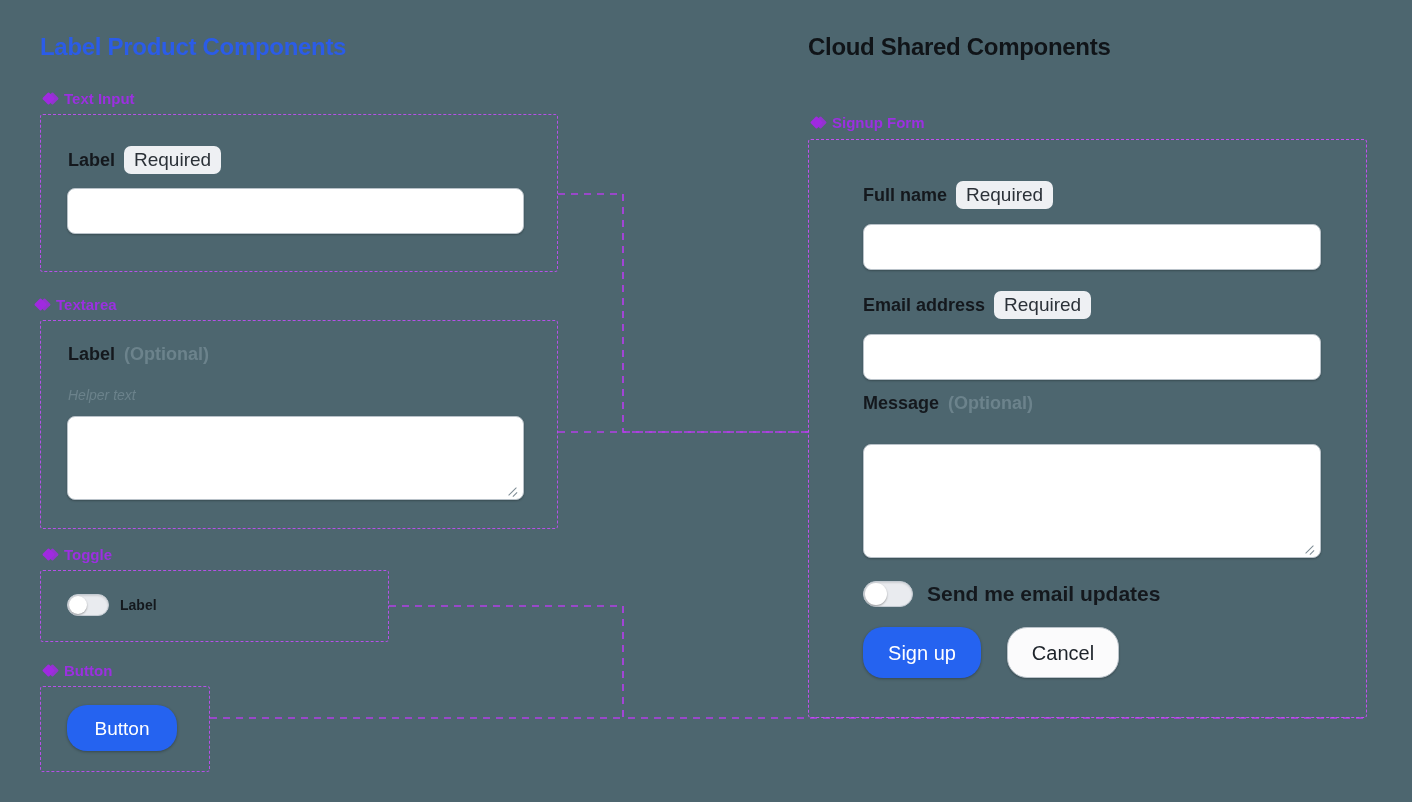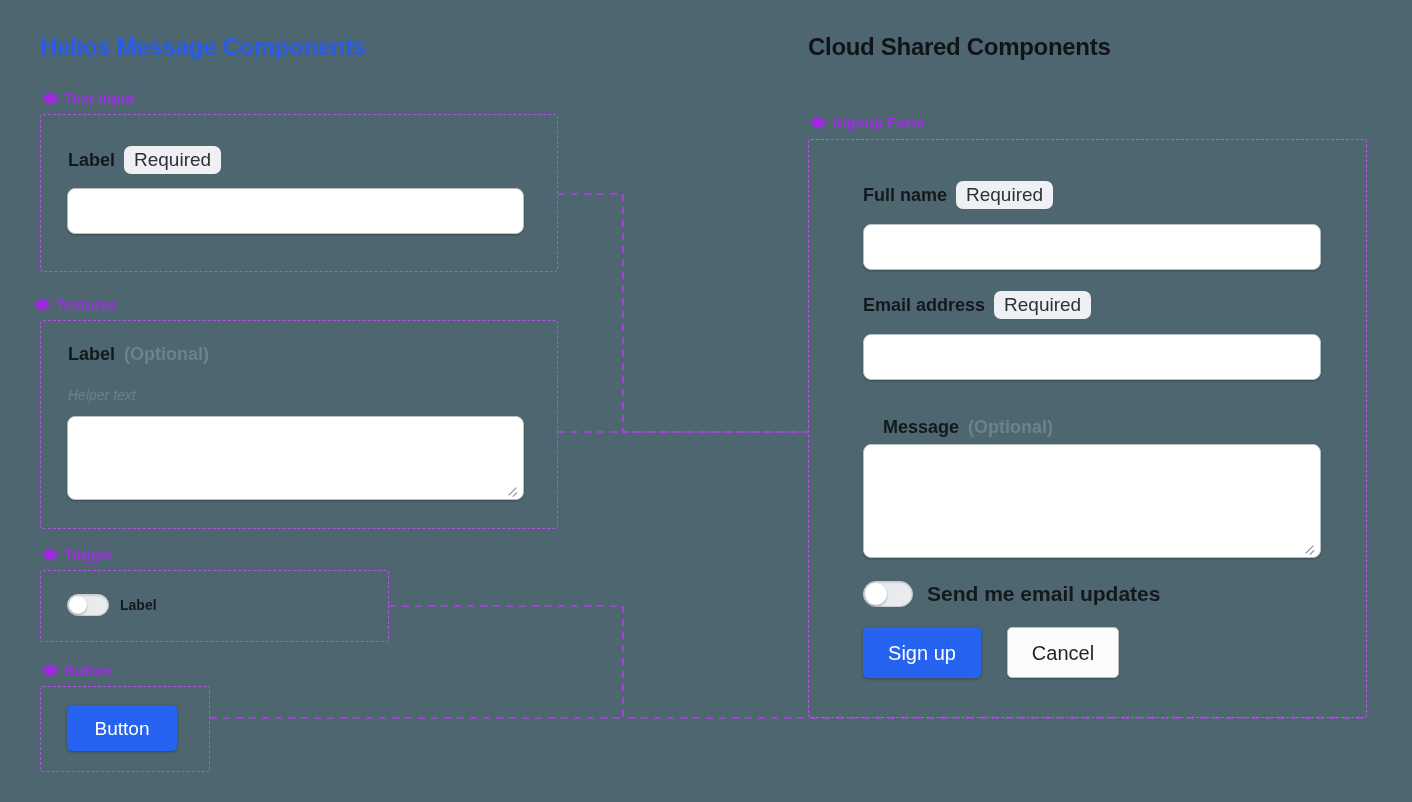--- a/index.html
+++ b/index.html
@@ -154,21 +154,21 @@
     font-weight: bold;
     color: #14181d;
     white-space: nowrap;
   }
   .toggle-label.sm { font-size: 14px; margin-left: 11px; }
   .toggle-label.lg { font-size: 21px; margin-left: 14px; }
 
   
   .btn {
     font-family: "Liberation Sans", sans-serif;
-    border-radius: 5px;
+    border-radius: 20px;
     border: none;
     cursor: pointer;
     white-space: nowrap;
     line-height: 1;
   }
   .btn-primary {
     background: #2563f0;
     color: #fff;
     box-shadow: 0 1px 3px rgba(0,0,0,.3);
   }
@@ -190,21 +190,21 @@
       <path d="M558 194 H623 V432 H808"></path>
 
       <path d="M558 432 H808"></path>
 
       <path d="M389 606 H623 V718 H1367"></path>
 
       <path d="M210 718 H623"></path>
     </g>
   </svg>
 
-  <div id="title-left" class="panel-title">Helios Message Components</div>
+  <div id="title-left" class="panel-title">Label Product Components</div>
 
   <div class="section-head" style="left:44px; top:90px;">
     <span class="diamond"></span>
     <span>Text Input</span>
   </div>
   <div class="card" style="left:40px; top:114px; width:518px; height:158px;"></div>
   <div style="position:absolute; left:68px; top:146px; z-index:2;" class="field-label">
     <span>Label</span>
     <span class="badge">Required</span>
   </div>
@@ -257,21 +257,21 @@
     <span class="badge">Required</span>
   </div>
   <div class="textbox" style="position:absolute; left:863px; top:224px; width:458px; height:46px; z-index:2;"></div>
 
   <div style="position:absolute; left:863px; top:291px; z-index:2;" class="field-label">
     <span>Email address</span>
     <span class="badge">Required</span>
   </div>
   <div class="textbox" style="position:absolute; left:863px; top:334px; width:458px; height:46px; z-index:2;"></div>
 
-  <div style="position:absolute; left:863px; top:417px; z-index:2;margin-left:20px;" class="field-label">
+  <div style="position:absolute; left:863px; top:393px; z-index:2;" class="field-label">
     <span>Message</span>
     <span class="muted">(Optional)</span>
   </div>
   <div class="textbox area" style="position:absolute; left:863px; top:444px; width:458px; height:114px; z-index:2;">
     <span class="resize-grip"></span>
   </div>
 
   <div class="toggle-row" style="left:863px; top:581px; z-index:2;">
     <span class="switch lg">
       <span class="knob"></span>

